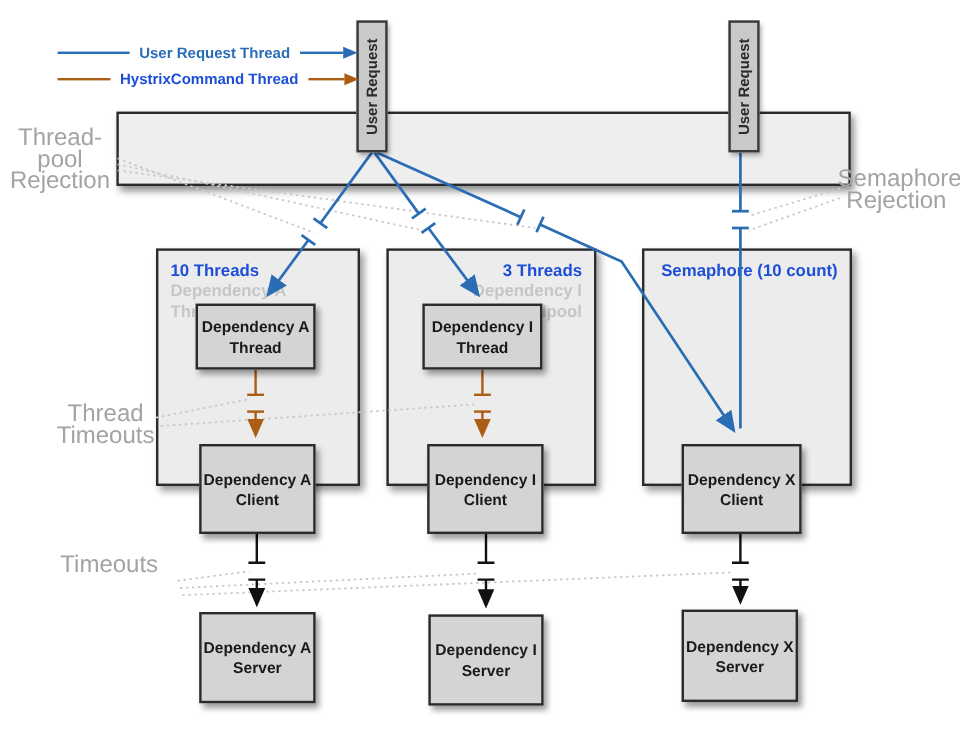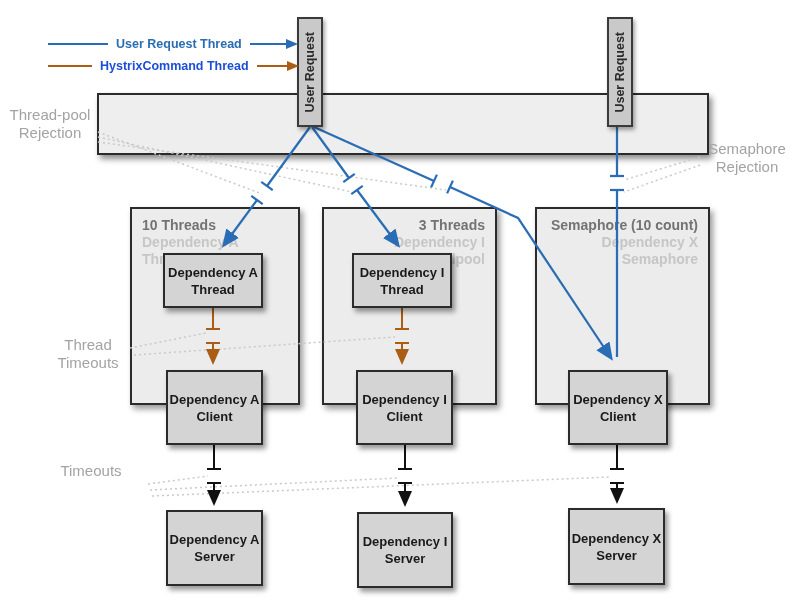--- a/index.html
+++ b/index.html
@@ -21,21 +21,21 @@
     position:absolute;left:97px;top:93px;width:612px;height:62px;z-index:1;
     background:#eeeeee;border:2.5px solid #2b2b2b;box-sizing:border-box;
     box-shadow:3px 4px 6px rgba(0,0,0,.45);
   }
   .panel{
     position:absolute;top:207px;height:198px;z-index:1;
     background:#ececec;border:2.5px solid #2b2b2b;box-sizing:border-box;
     box-shadow:3px 4px 6px rgba(0,0,0,.4);
   }
   .panel-hd{padding:8px 10px 0 10px;}
-  .panel-title{font-size:14px;font-weight:bold;color:#737373;line-height:17px;}
+  .panel-title{font-size:14px;font-weight:bold;color:#1d4ed8;line-height:17px;}
   .panel-sub{font-size:14px;font-weight:bold;color:#c6c6c6;line-height:17px;}
   .ta-r{text-align:right}
   .node{
     position:absolute;z-index:3;background:#d4d4d4;border:2px solid #2b2b2b;box-sizing:border-box;
     box-shadow:3px 4px 5px rgba(0,0,0,.4);
     display:flex;flex-direction:column;align-items:center;justify-content:center;
     font-size:13px;font-weight:bold;color:#1a1a1a;line-height:17px;text-align:center;
   }
   .ur{
     position:absolute;top:17px;width:26px;height:110px;z-index:3;
@@ -43,21 +43,21 @@
     box-shadow:2px 3px 4px rgba(0,0,0,.35);
     display:flex;align-items:center;justify-content:center;
   }
   .ur span{
     writing-mode:vertical-rl;transform:rotate(180deg);
     font-size:12.5px;font-weight:bold;color:#2b2b2b;white-space:nowrap;
   }
   
   .note{
     position:absolute;z-index:4;text-align:center;
-    font-size:15px;color:#a3a3a3;line-height:18px;
+    font-size:20px;color:#a3a3a3;line-height:18px;
   }
   
   #wires{position:absolute;left:0;top:0;z-index:2;pointer-events:none;}
 </style>
 </head>
 <body>
 
 <div id="stage">
 
   <div class="legend">
@@ -92,21 +92,20 @@
   </div>
   <div class="panel" style="left:322px;width:175px">
     <div class="panel-hd ta-r">
       <div class="panel-title">3 Threads</div>
       <div class="panel-sub">Dependency I Threadpool</div>
     </div>
   </div>
   <div class="panel" style="left:535px;width:175px">
     <div class="panel-hd ta-r">
       <div class="panel-title">Semaphore (10 count)</div>
-      <div class="panel-sub">Dependency X Semaphore</div>
     </div>
   </div>
 
   <svg id="wires" width="800" height="611" viewBox="0 0 800 611">
     <defs>
       <marker id="ab" markerWidth="9" markerHeight="8" refX="6.5" refY="3.5" orient="auto">
         <path d="M0,0 L8,3.5 L0,7 z" fill="#2a6db4"></path>
       </marker>
       <marker id="an" markerWidth="9" markerHeight="8" refX="6.5" refY="3.5" orient="auto">
         <path d="M0,0 L8,3.5 L0,7 z" fill="#ab5d13"></path>

